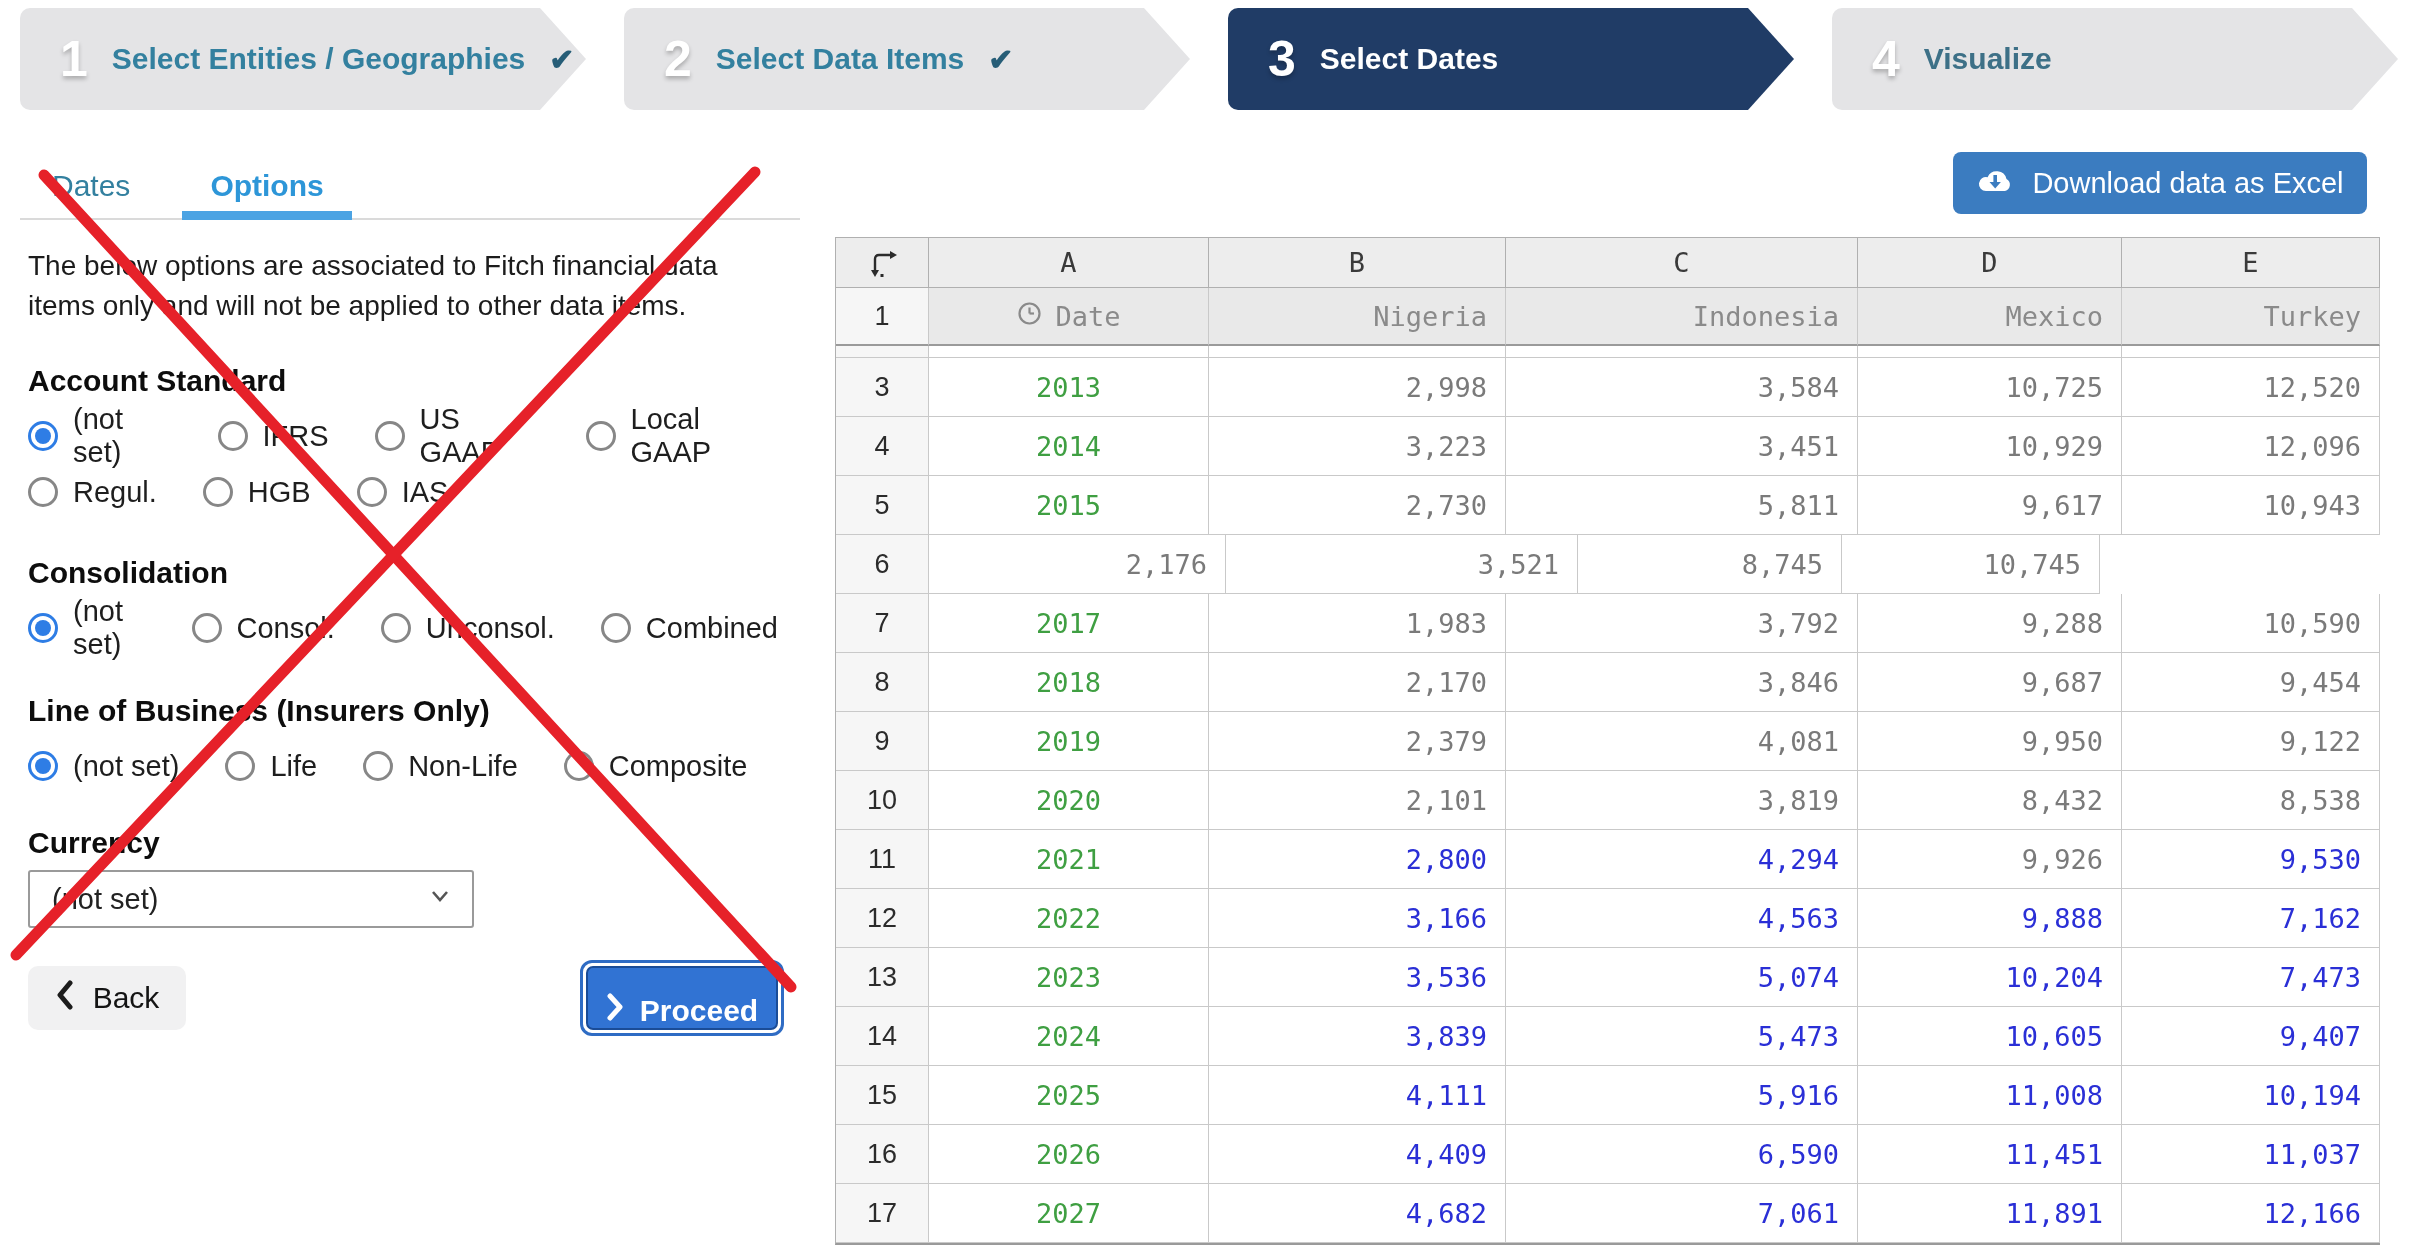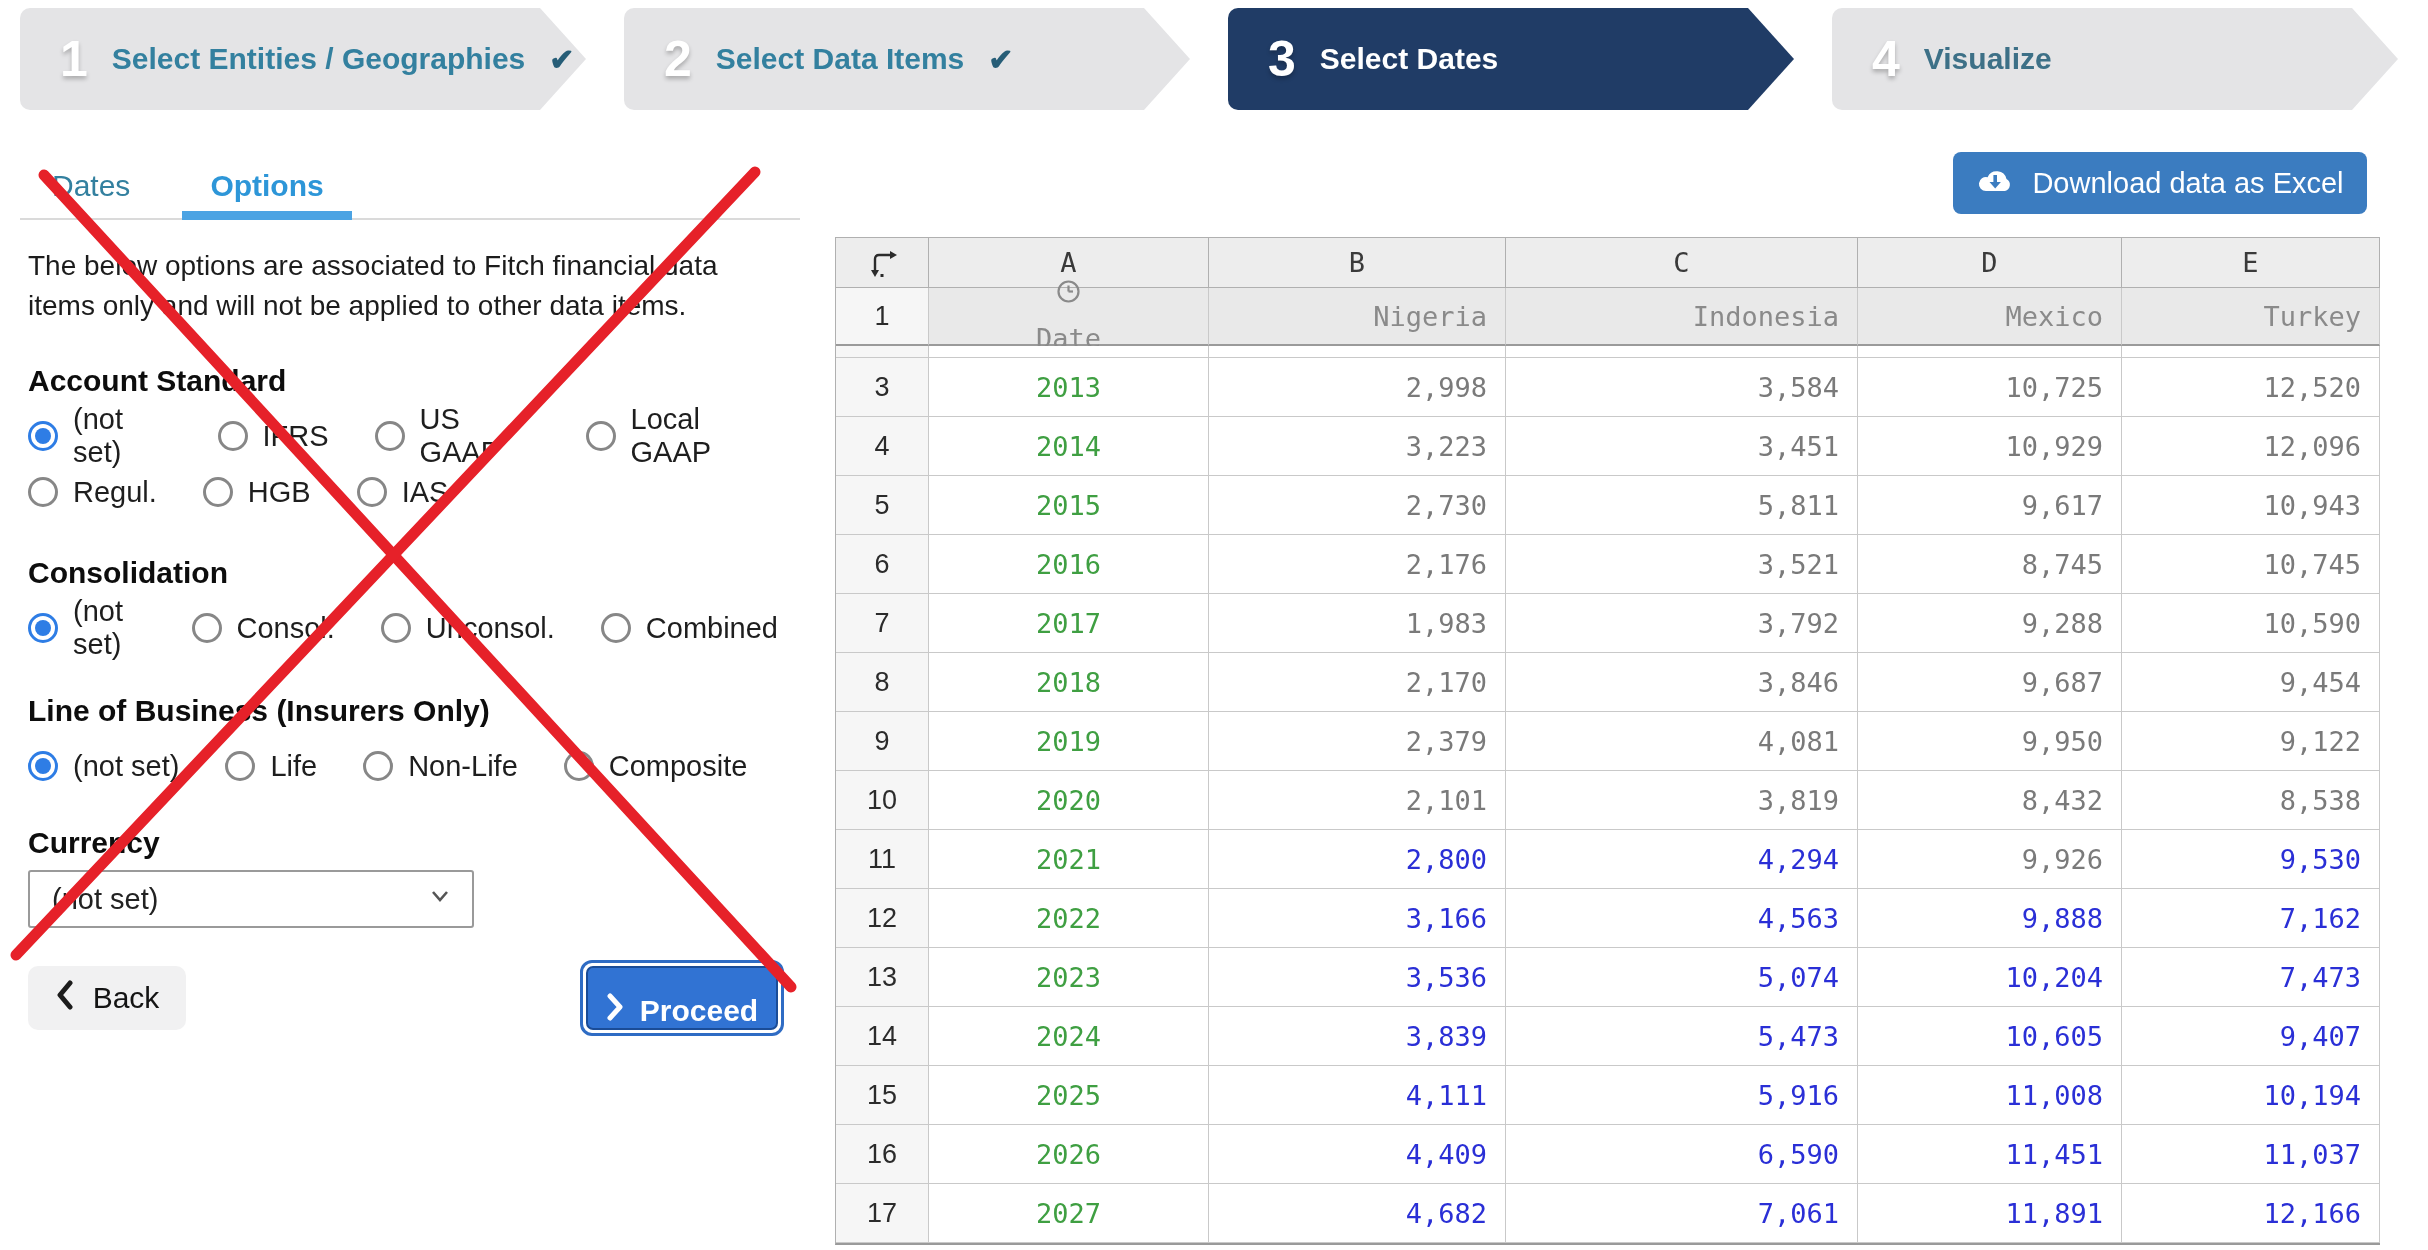--- a/index.html
+++ b/index.html
@@ -56,21 +56,21 @@
      display:flex;align-items:center;justify-content:center;font-family:"DejaVu Sans Mono", monospace;}
   .w0{width:93px;} .w1{width:280px;} .w2{width:297px;} .w3{width:352px;} .w4{width:264px;} .w5{width:258px;}
   .hrow{height:50px;} .hrow .c{background:#ededed;border-color:#b0b0b0;color:#3a3a3a;font-size:27px;}
   .r1{height:58px;} .r1 .c{border-bottom:2px solid #9a9a9a;background:#e9e9e9;}
   .r1 .rn{background:#f6f6f6;}
   .hidden-row{height:12px;} .hidden-row .c{background:#fff;}
   .hidden-row .rn{background:#f6f6f6;}
   .grid-row{display:flex;height:59px;}
   .rn{font-family:"Liberation Sans", sans-serif;color:#2b2b2b;font-size:27px;background:#f6f6f6;}
   .entity{color:#8a8a8a;font-size:27px;justify-content:flex-end;padding-right:18px;}
-  .datecell{color:#8a8a8a;font-size:27px;gap:12px;flex-direction:column;}
+  .datecell{color:#8a8a8a;font-size:27px;gap:12px;}
   .year{color:var(--year-green,#3f9f42);font-size:27px;}
   .val{color:var(--value-gray,#7a7a7a);font-size:27px;justify-content:flex-end;padding-right:18px;}
   .val.fc{color:var(--forecast-blue,#2a2fd6);}
   
   #annotation{position:absolute;left:0;top:0;z-index:40;pointer-events:none;}
 </style>
 </head>
 <body>
 
 <div id="stepper">
@@ -288,21 +288,20 @@
       <div class="grid-row">
         <div class="c w0 rn">5</div>
         <div class="c w1 year">2015</div>
         <div class="c w2 val">2,730</div>
         <div class="c w3 val">5,811</div>
         <div class="c w4 val">9,617</div>
         <div class="c w5 val">10,943</div>
       </div>
       <div class="grid-row">
         <div class="c w0 rn">6</div>
-        <div class="c w1 year">2016</div>
         <div class="c w2 val">2,176</div>
         <div class="c w3 val">3,521</div>
         <div class="c w4 val">8,745</div>
         <div class="c w5 val">10,745</div>
       </div>
       <div class="grid-row">
         <div class="c w0 rn">7</div>
         <div class="c w1 year">2017</div>
         <div class="c w2 val">1,983</div>
         <div class="c w3 val">3,792</div>

